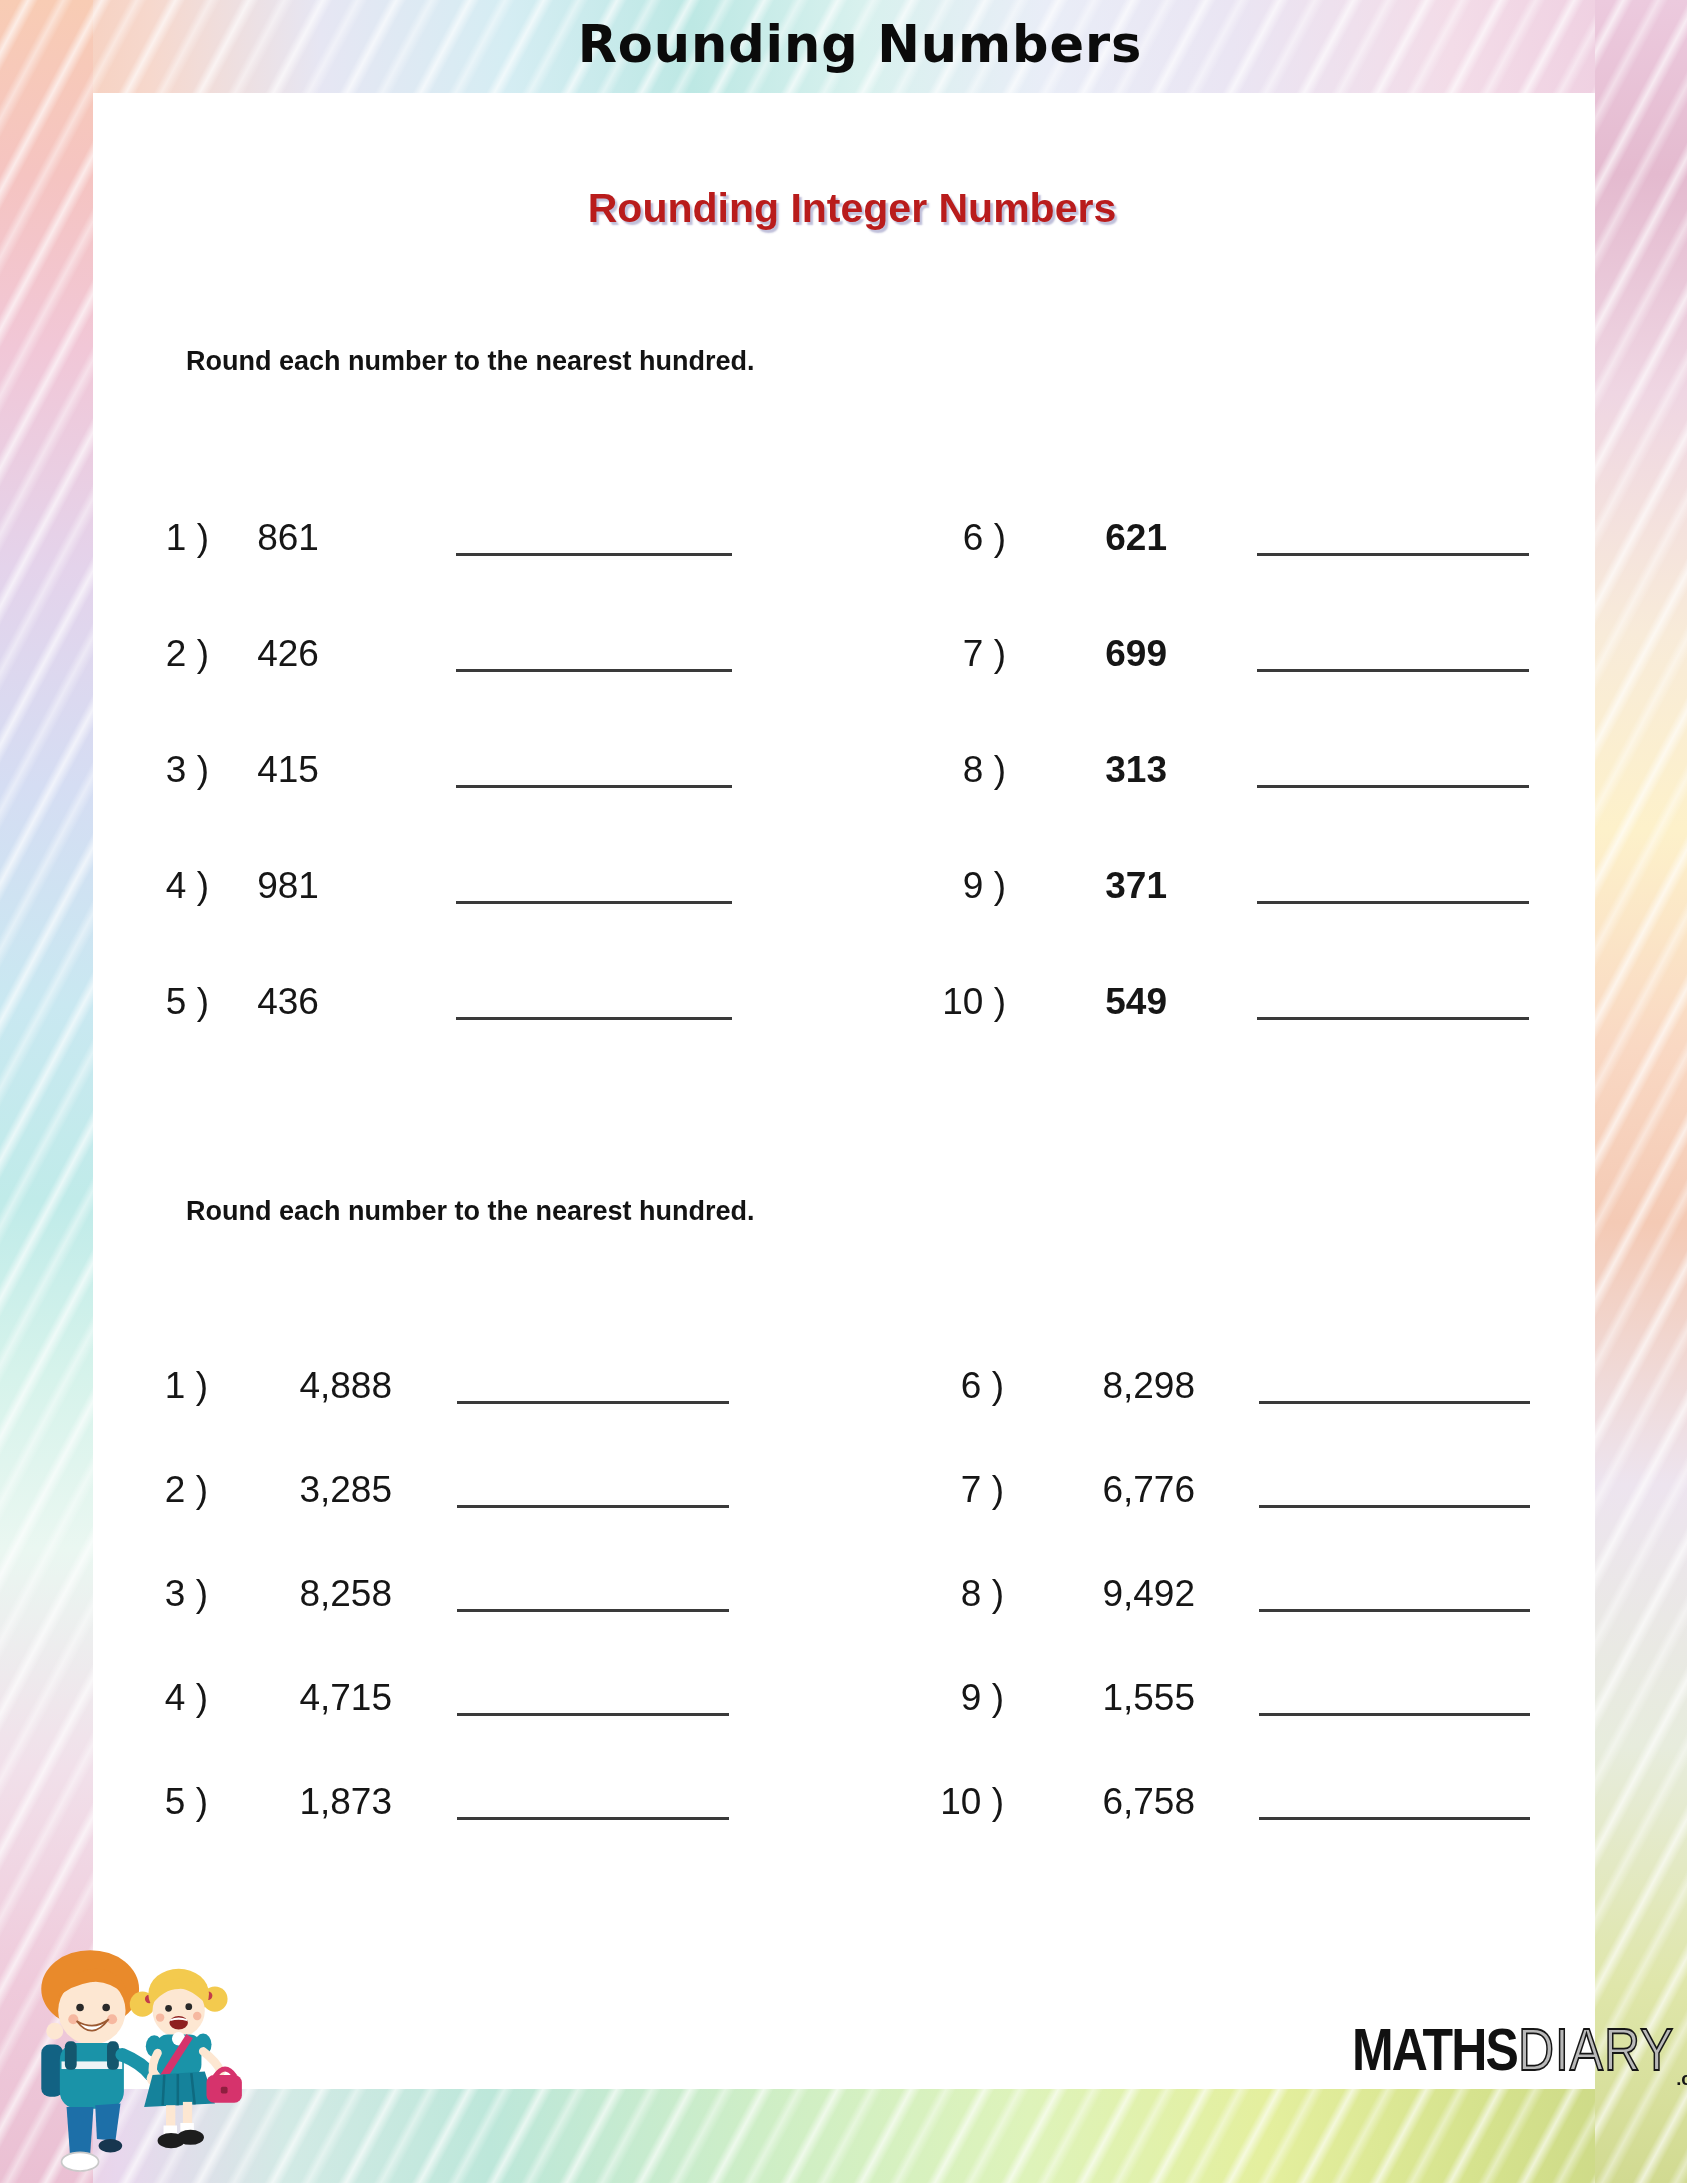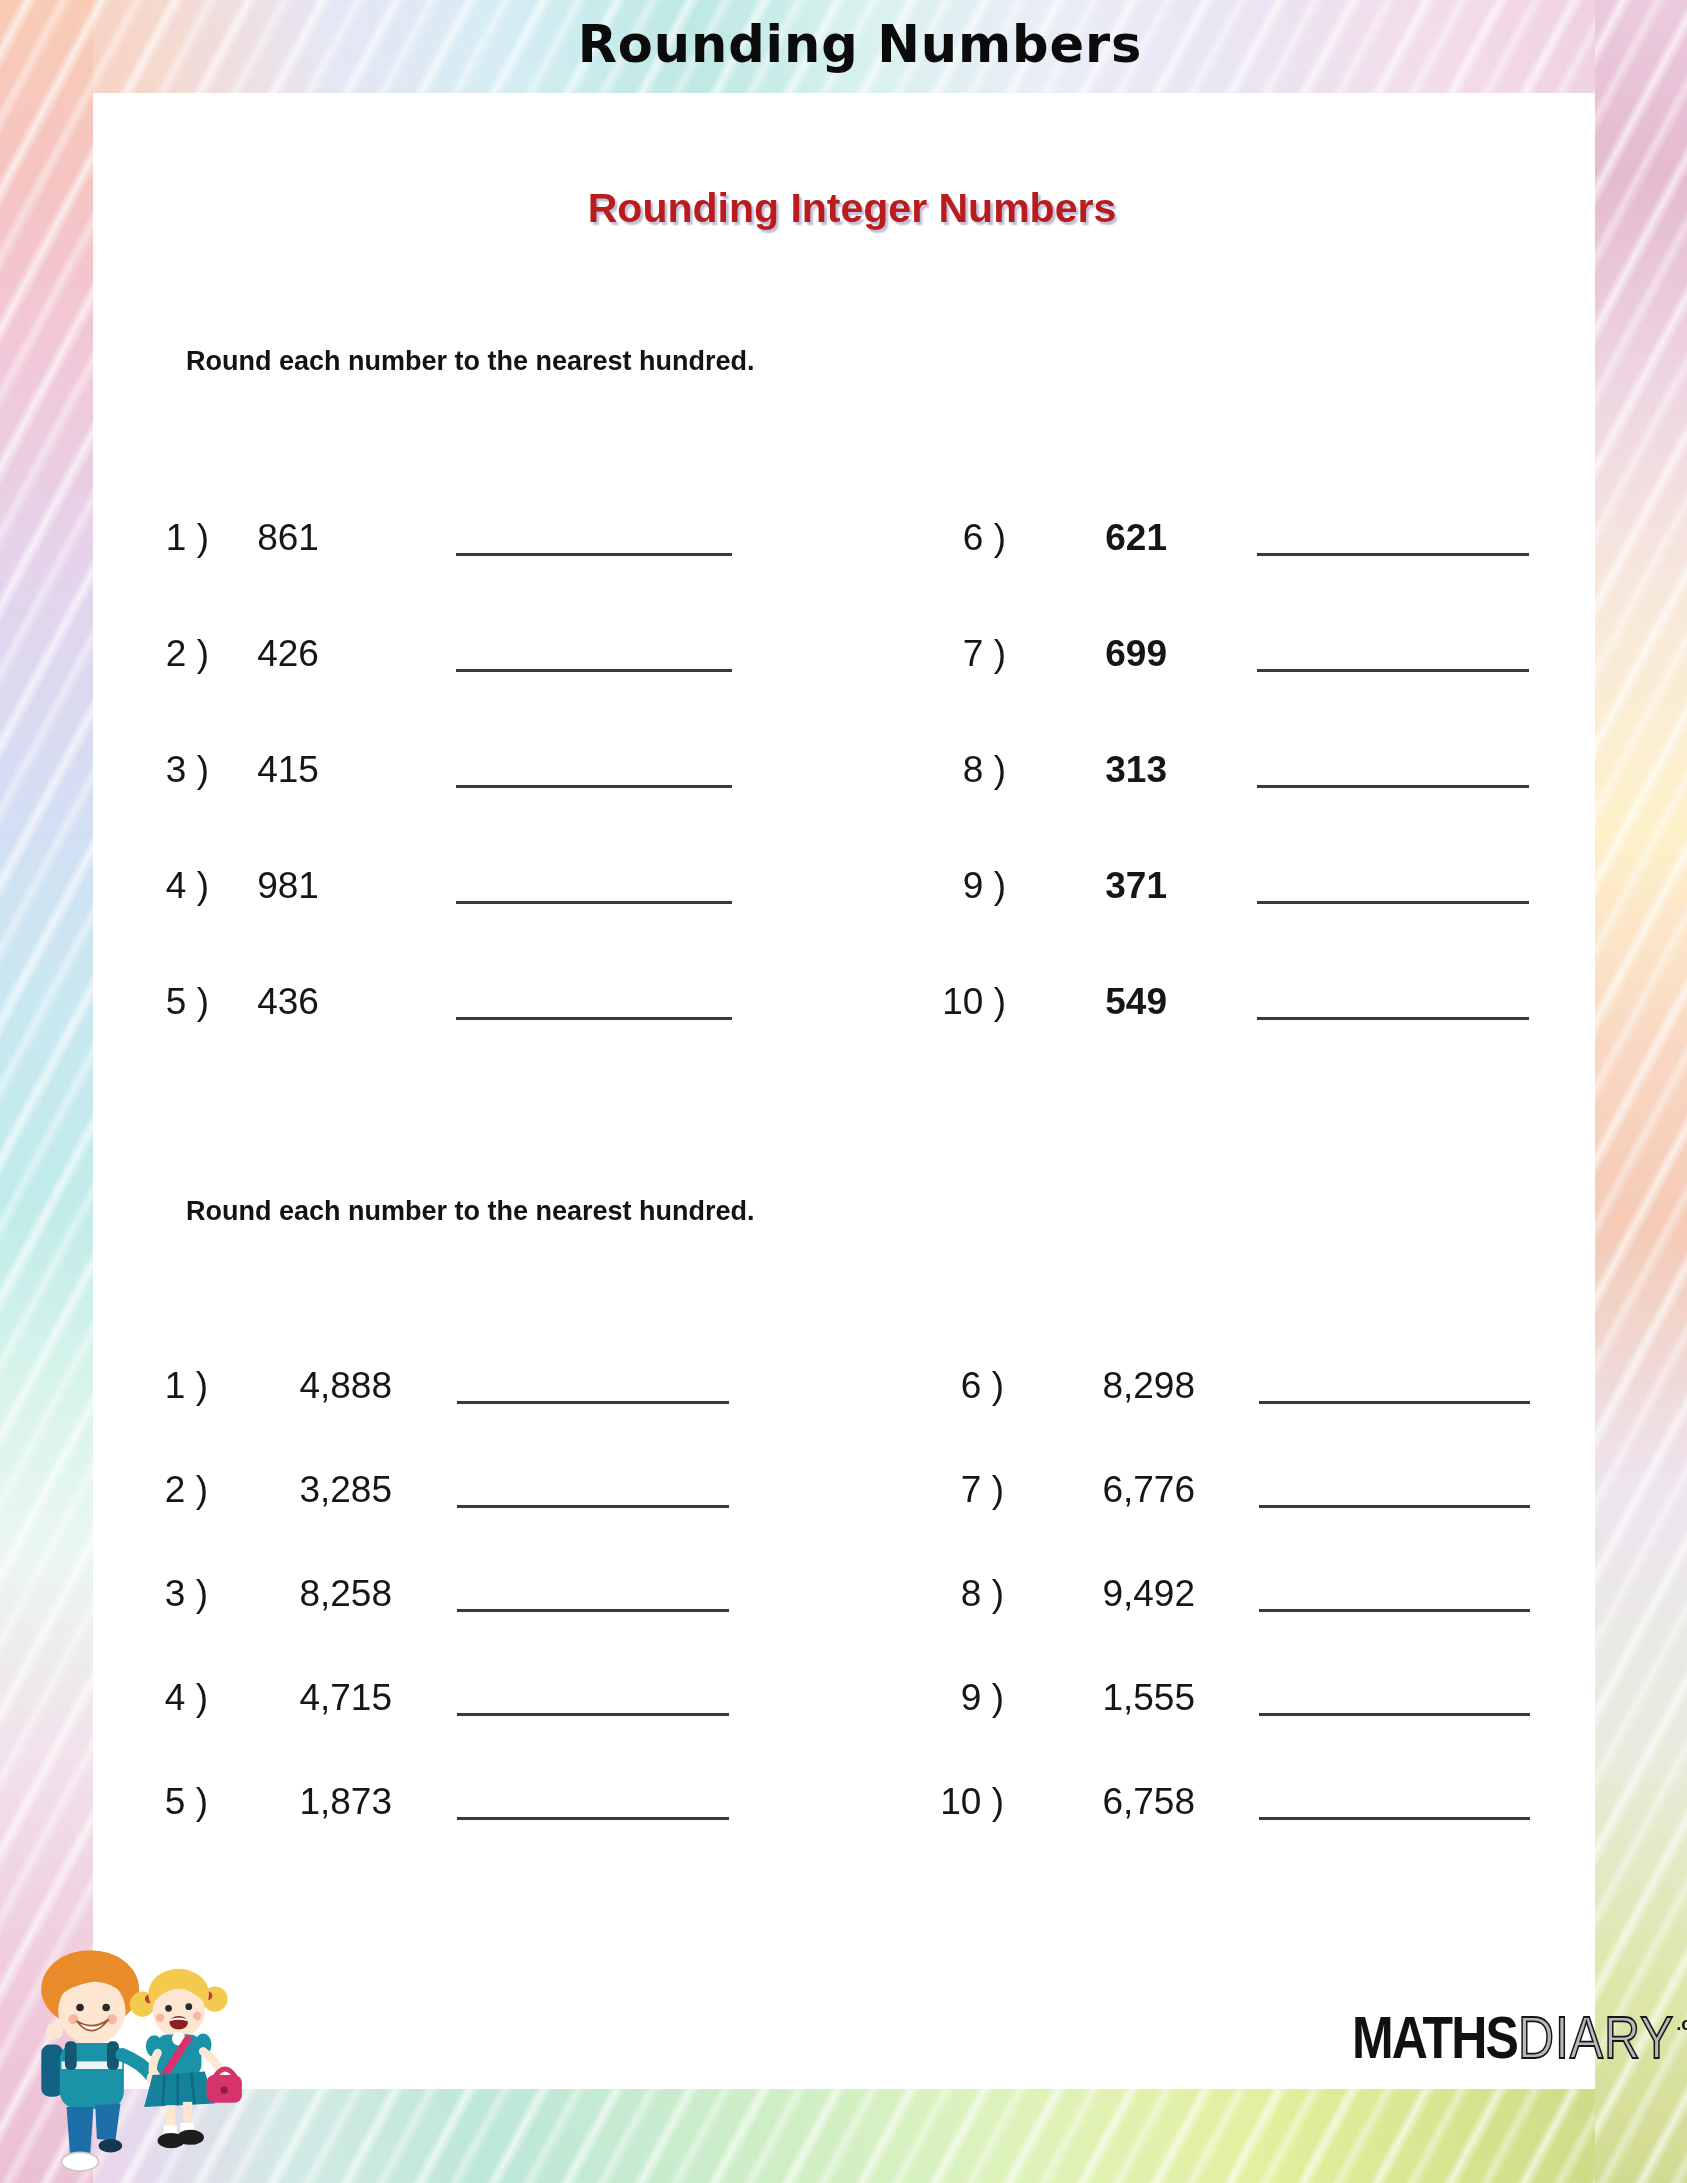--- a/index.html
+++ b/index.html
@@ -71,21 +71,21 @@
   .sec2-left .blank{margin-left:65px;width:272px;}
 
   .sec2-right{left:882px;top:1334px;}
   .sec2-right .row{height:104px;line-height:104px;}
   .sec2-right .num{width:122px;}
   .sec2-right .val{width:191px;}
   .sec2-right .blank{margin-left:64px;width:271px;}
 
   
   .brand{position:absolute;left:1352px;top:2011px;width:265px;height:81px;
-    display:flex;white-space:nowrap;}
+    display:flex;align-items:flex-end;white-space:nowrap;}
   .brand-maths{font-size:50px;font-weight:bold;letter-spacing:-1.8px;color:#111;
     transform:scaleY(1.18);transform-origin:bottom;line-height:71px;}
   .brand-diary{font-size:50px;letter-spacing:0.9px;color:#b9b9b9;
     -webkit-text-stroke:1.5px #161616;transform:scaleY(1.18);transform-origin:bottom;
     line-height:71px;margin-left:0.9px;}
   .brand-com{font-size:18.5px;font-weight:bold;color:#161616;margin-left:1.8px;line-height:26.5px;}
 
   .kids{position:absolute;left:16px;top:1925px;width:236px;height:256px;}
 </style>
 </head>

